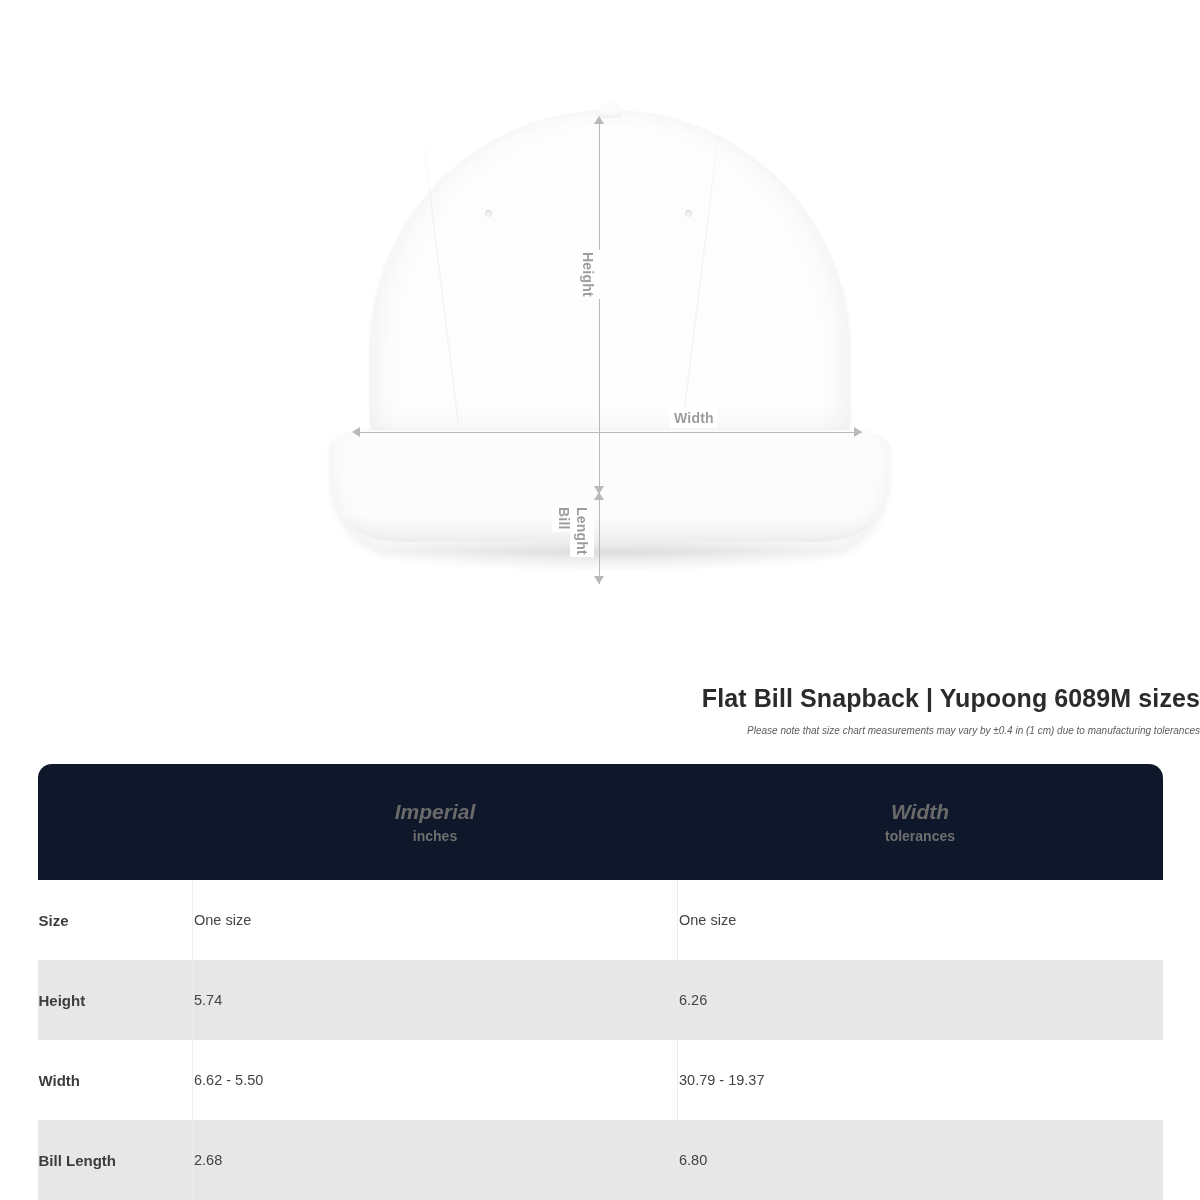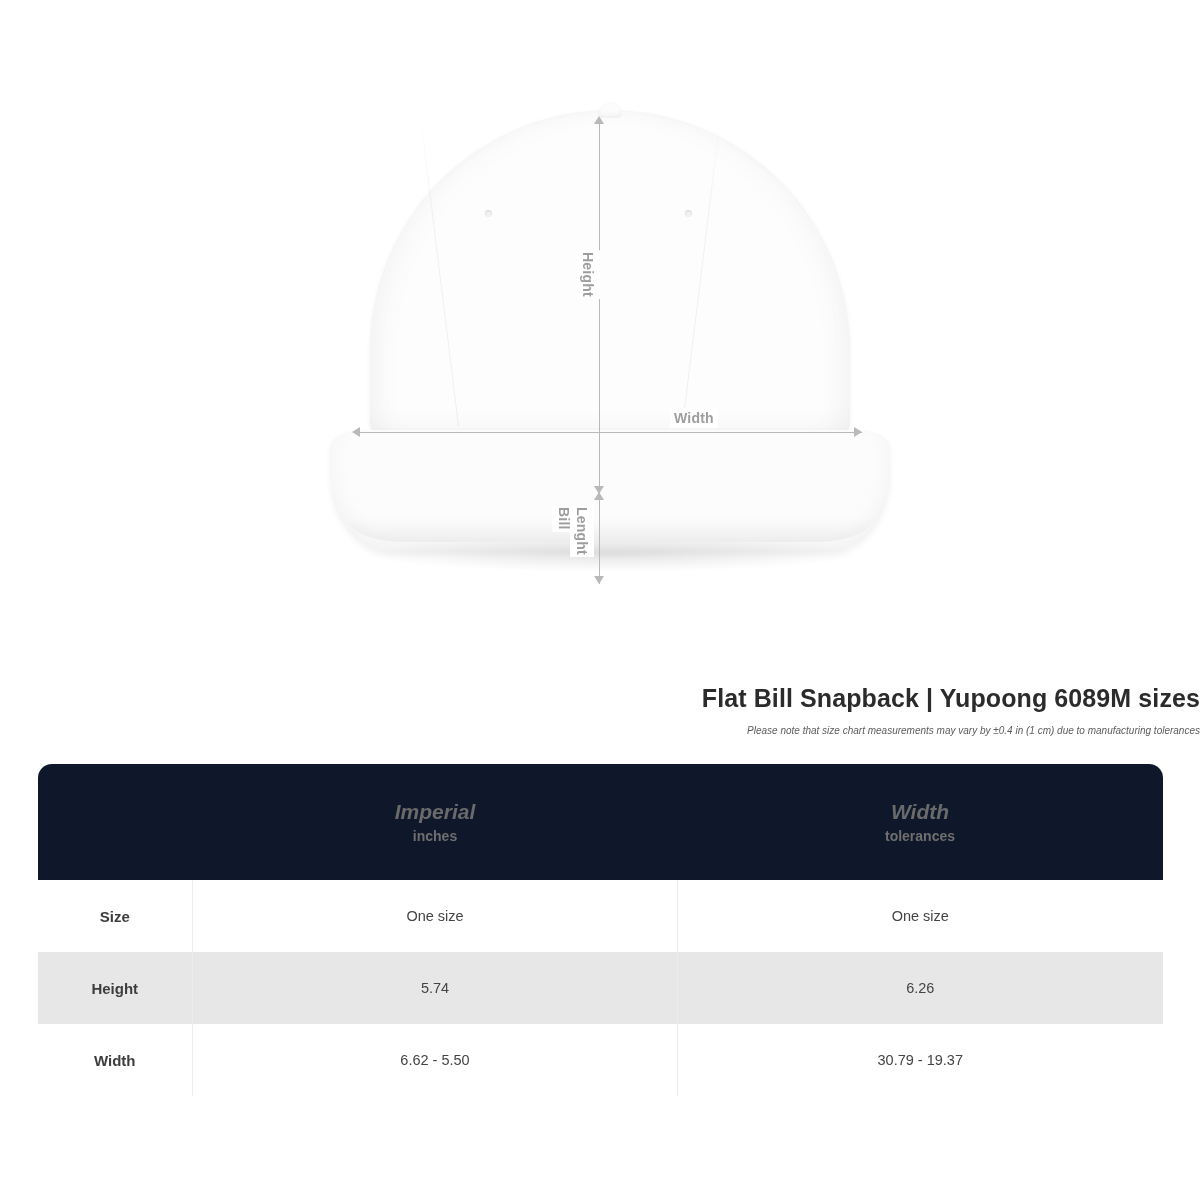--- a/index.html
+++ b/index.html
@@ -184,22 +184,21 @@
     font-weight: bold;
     color: #6a6a6a;
     line-height: 1.15;
   }
   .unit-sub {
     font-size: 14px;
     color: #6f6f6f;
     margin-top: 3px;
   }
   table.size-table tbody td {
-    height: 72px;
-    text-align: center;
+    height: 80px;
     font-size: 14.5px;
     color: #444;
     border-right: 1px solid #ececec;
   }
   table.size-table tbody td:last-child { border-right: none; }
   table.size-table tbody tr.alt td { background: #e7e7e7; }
   table.size-table tbody td.row-label {
     font-weight: bold;
     color: #3d3d3d;
     font-size: 15px;
@@ -273,17 +272,22 @@
         <tr class="alt">
           <td class="row-label">Height</td>
           <td>5.74</td>
           <td>6.26</td>
         </tr>
         <tr>
           <td class="row-label">Width</td>
           <td>6.62 - 5.50</td>
           <td>30.79 - 19.37</td>
         </tr>
+        <tr class="alt">
+          <td class="row-label">Bill Length</td>
+          <td>2.68</td>
+          <td>6.80</td>
+        </tr>
       </tbody>
     </table>
   </div>
 
 </div>
 
 </body></html>

